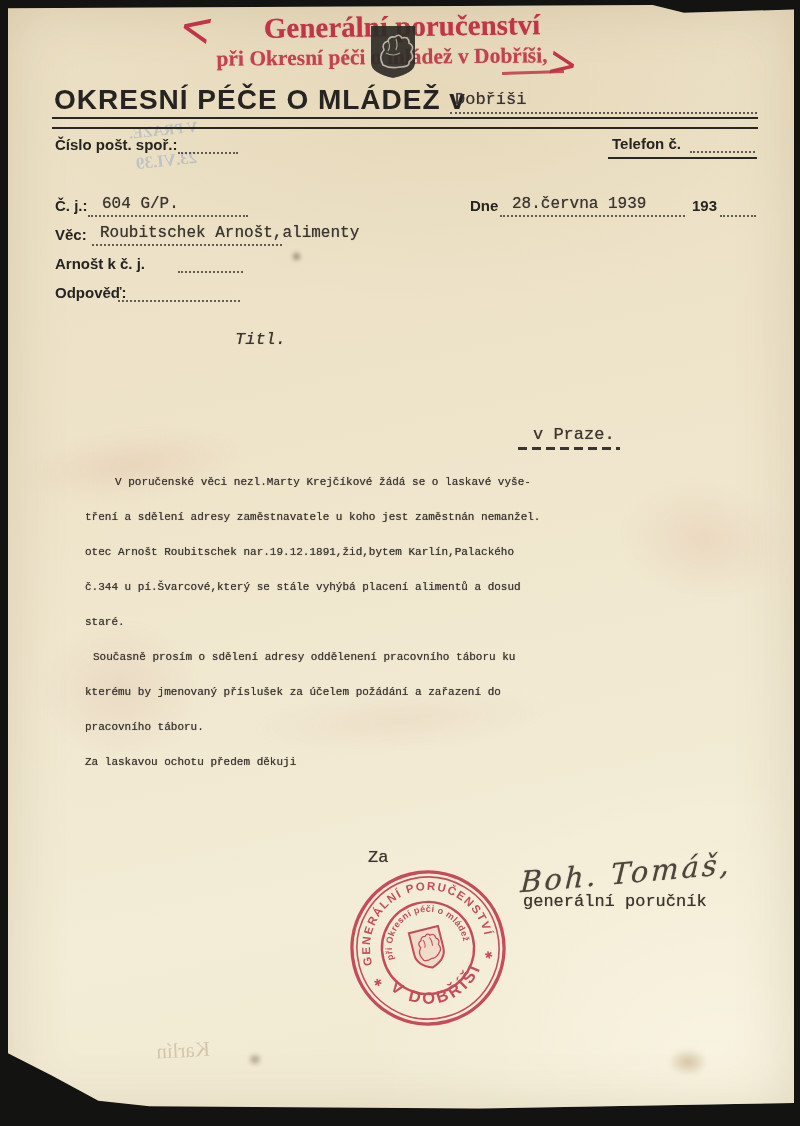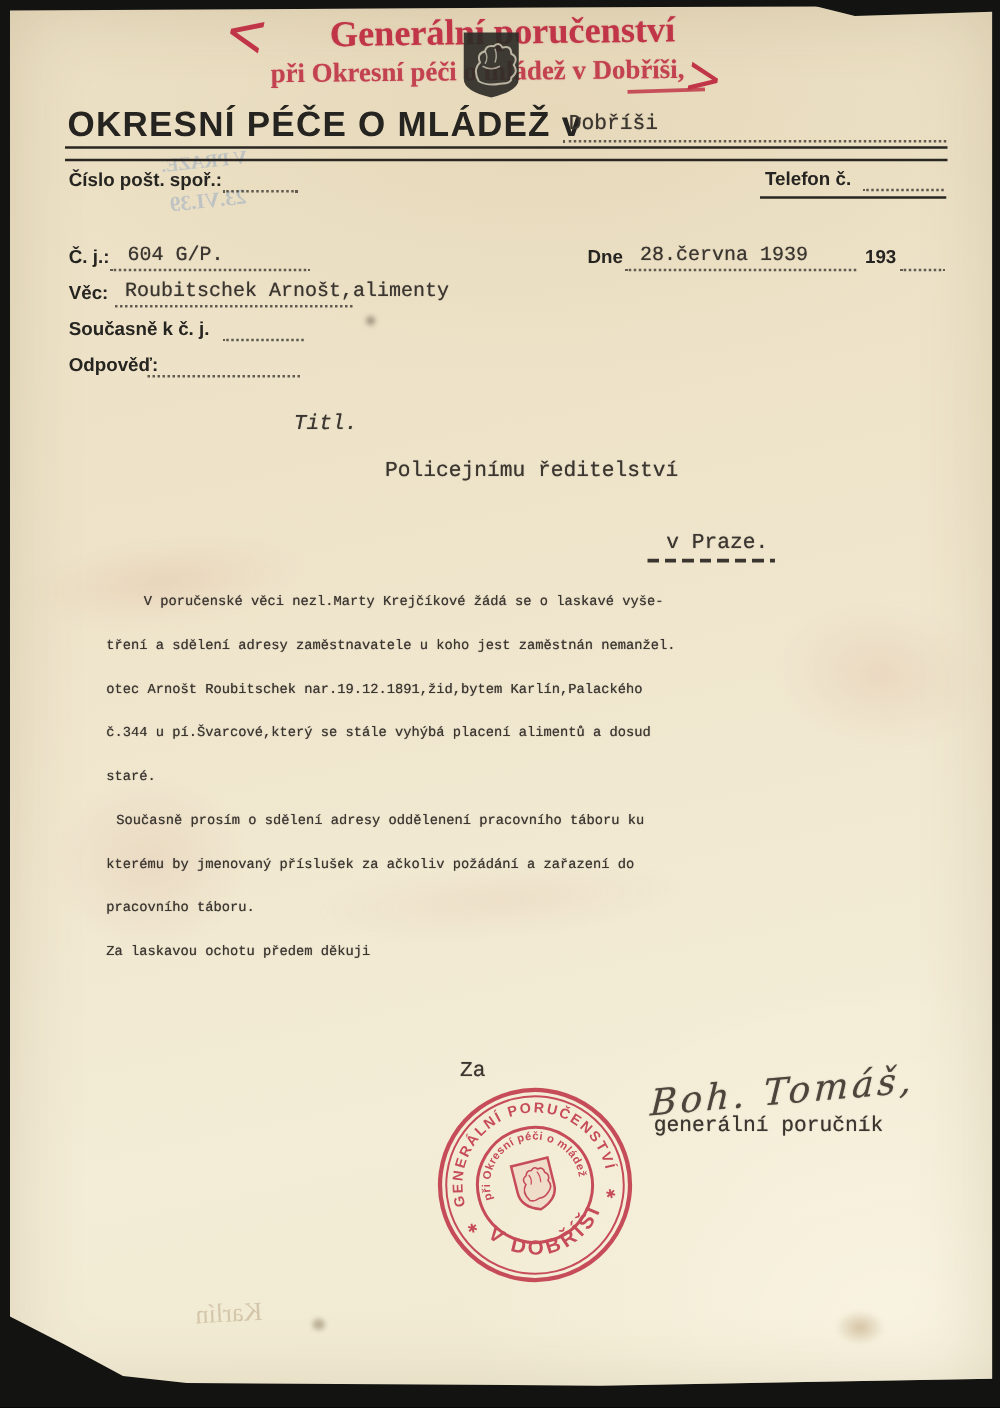--- a/index.html
+++ b/index.html
@@ -91,39 +91,38 @@
   <div class="abs print" style="left:470px;top:197px;font-size:15px;">Dne</div>
   <div class="abs mono" style="left:512px;top:195px;font-size:16px;">28.června 1939</div>
   <div class="abs dots" style="left:500px;top:213px;width:185px;"></div>
   <div class="abs print" style="left:692px;top:197px;font-size:15px;">193</div>
   <div class="abs dots" style="left:720px;top:213px;width:36px;"></div>
 
   <div class="abs print" style="left:55px;top:226px;font-size:15px;">Věc:</div>
   <div class="abs mono" style="left:100px;top:224px;font-size:16px;">Roubitschek Arnošt,alimenty</div>
   <div class="abs dots" style="left:92px;top:242px;width:190px;"></div>
 
-  <div class="abs print" style="left:55px;top:255px;font-size:15px;">Současně k č. j.</div>
+  <div class="abs print" style="left:55px;top:255px;font-size:15px;">Arnošt k č. j.</div>
   <div class="abs dots" style="left:178px;top:269px;width:65px;"></div>
 
   <div class="abs print" style="left:55px;top:284px;font-size:15px;">Odpověď:</div>
   <div class="abs dots" style="left:118px;top:298px;width:122px;"></div>
 
   <div class="abs mono" style="left:235px;top:330px;font-size:17px;font-style:italic;">Titl.</div>
-  <div class="abs mono" style="left:308px;top:368px;font-size:17px;">Policejnímu ředitelství</div>
   <div class="abs mono" style="left:533px;top:425px;font-size:17px;">v Praze.</div>
   <div class="abs dash-underline" style="left:518px;top:447px;width:102px;"></div>
 
   <div class="abs mono" style="left:85px;top:465px;width:660px;">
     <div class="bl ind1">V poručenské věci nezl.Marty Krejčíkové žádá se o laskavé vyše-</div>
     <div class="bl">tření a sdělení adresy zaměstnavatele u koho jest zaměstnán nemanžel.</div>
     <div class="bl">otec Arnošt Roubitschek nar.19.12.1891,žid,bytem Karlín,Palackého</div>
     <div class="bl">č.344 u pí.Švarcové,který se stále vyhýbá placení alimentů a dosud</div>
     <div class="bl">staré.</div>
     <div class="bl ind2">Současně prosím o sdělení adresy oddělenení pracovního táboru ku</div>
-    <div class="bl">kterému by jmenovaný příslušek za ačkoliv požádání a zařazení do</div>
+    <div class="bl">kterému by jmenovaný příslušek za účelem požádání a zařazení do</div>
     <div class="bl">pracovního táboru.</div>
     <div class="bl">Za laskavou ochotu předem děkuji</div>
   </div>
 
   <div class="abs mono" style="left:368px;top:848px;font-size:17px;">Za</div>
   <div class="abs sig" style="left:520px;top:856px;">Boh. Tomáš,</div>
   <div class="abs mono" style="left:523px;top:892px;font-size:17px;">generální poručník</div>
 
   <div class="abs" style="left:343px;top:863px;opacity:.88;">
     <svg width="170" height="170" viewBox="0 0 170 170">

